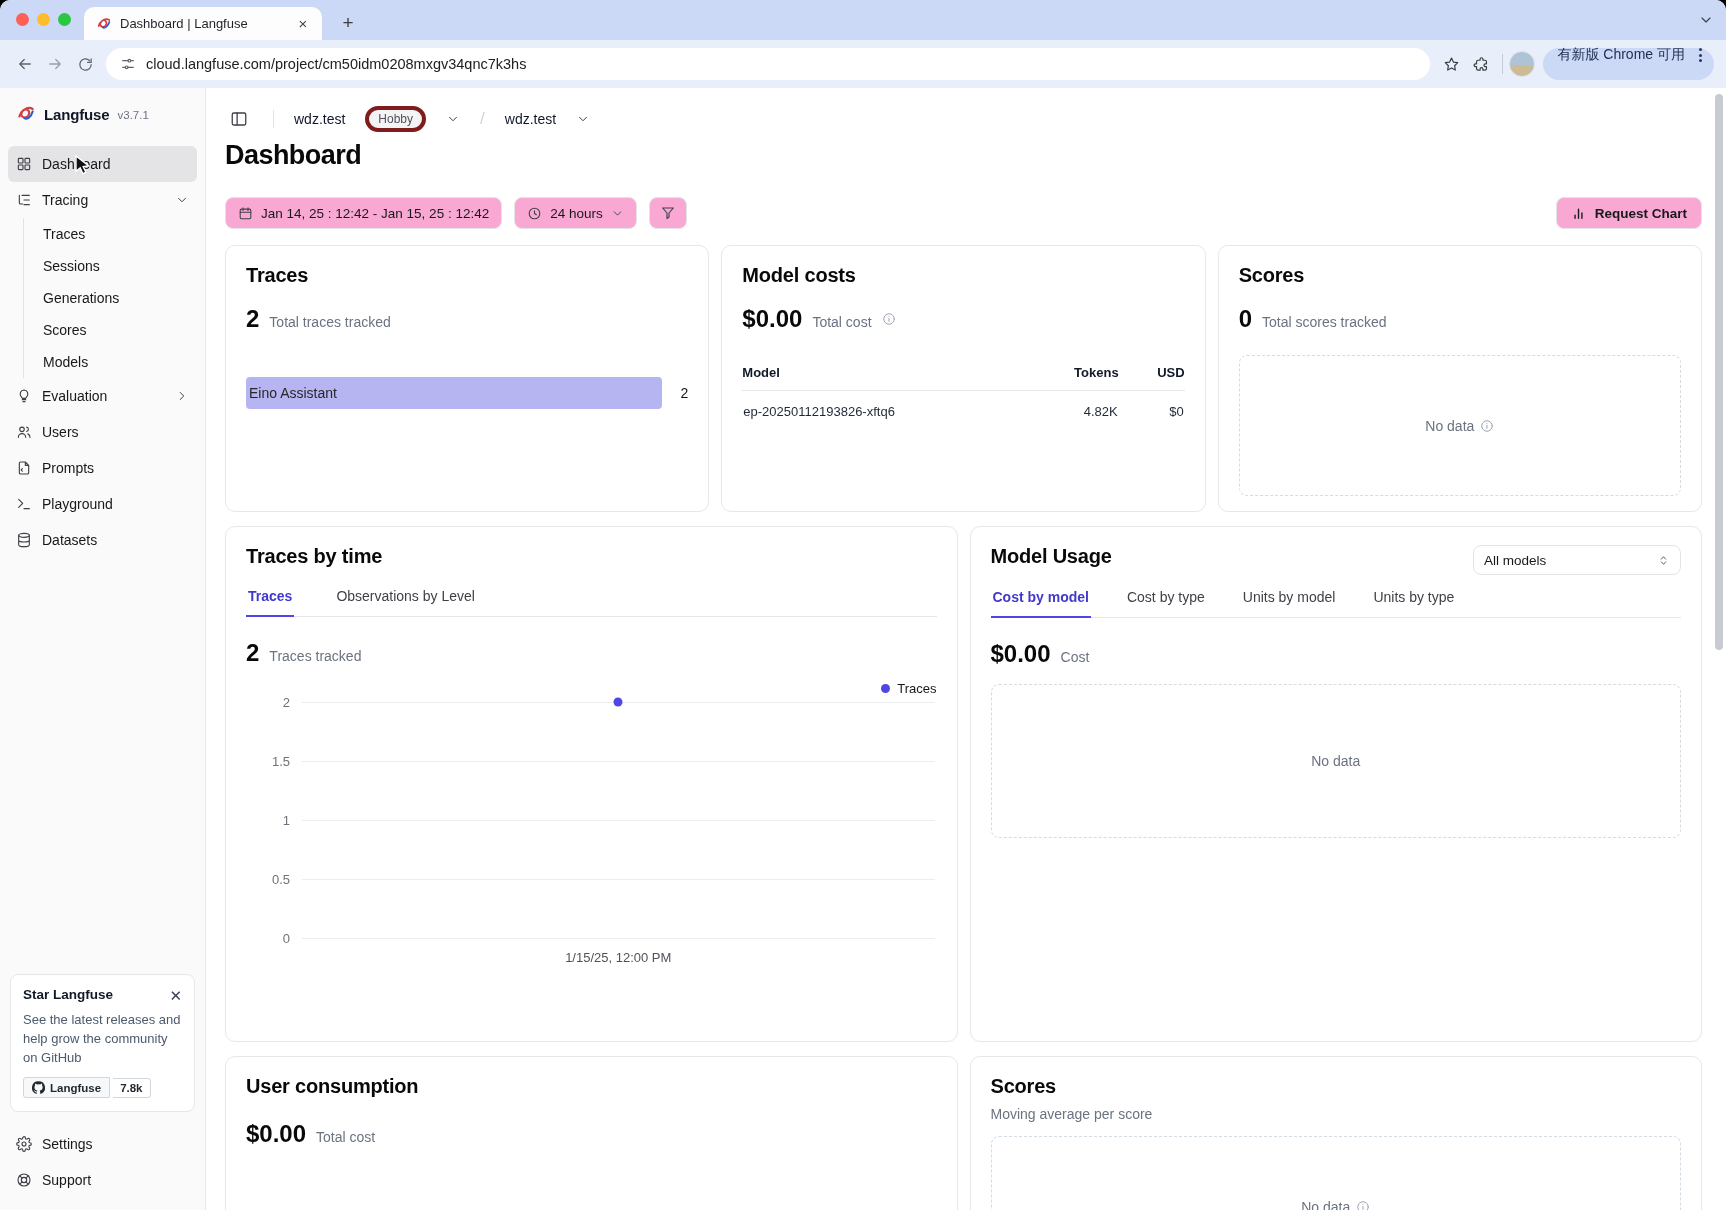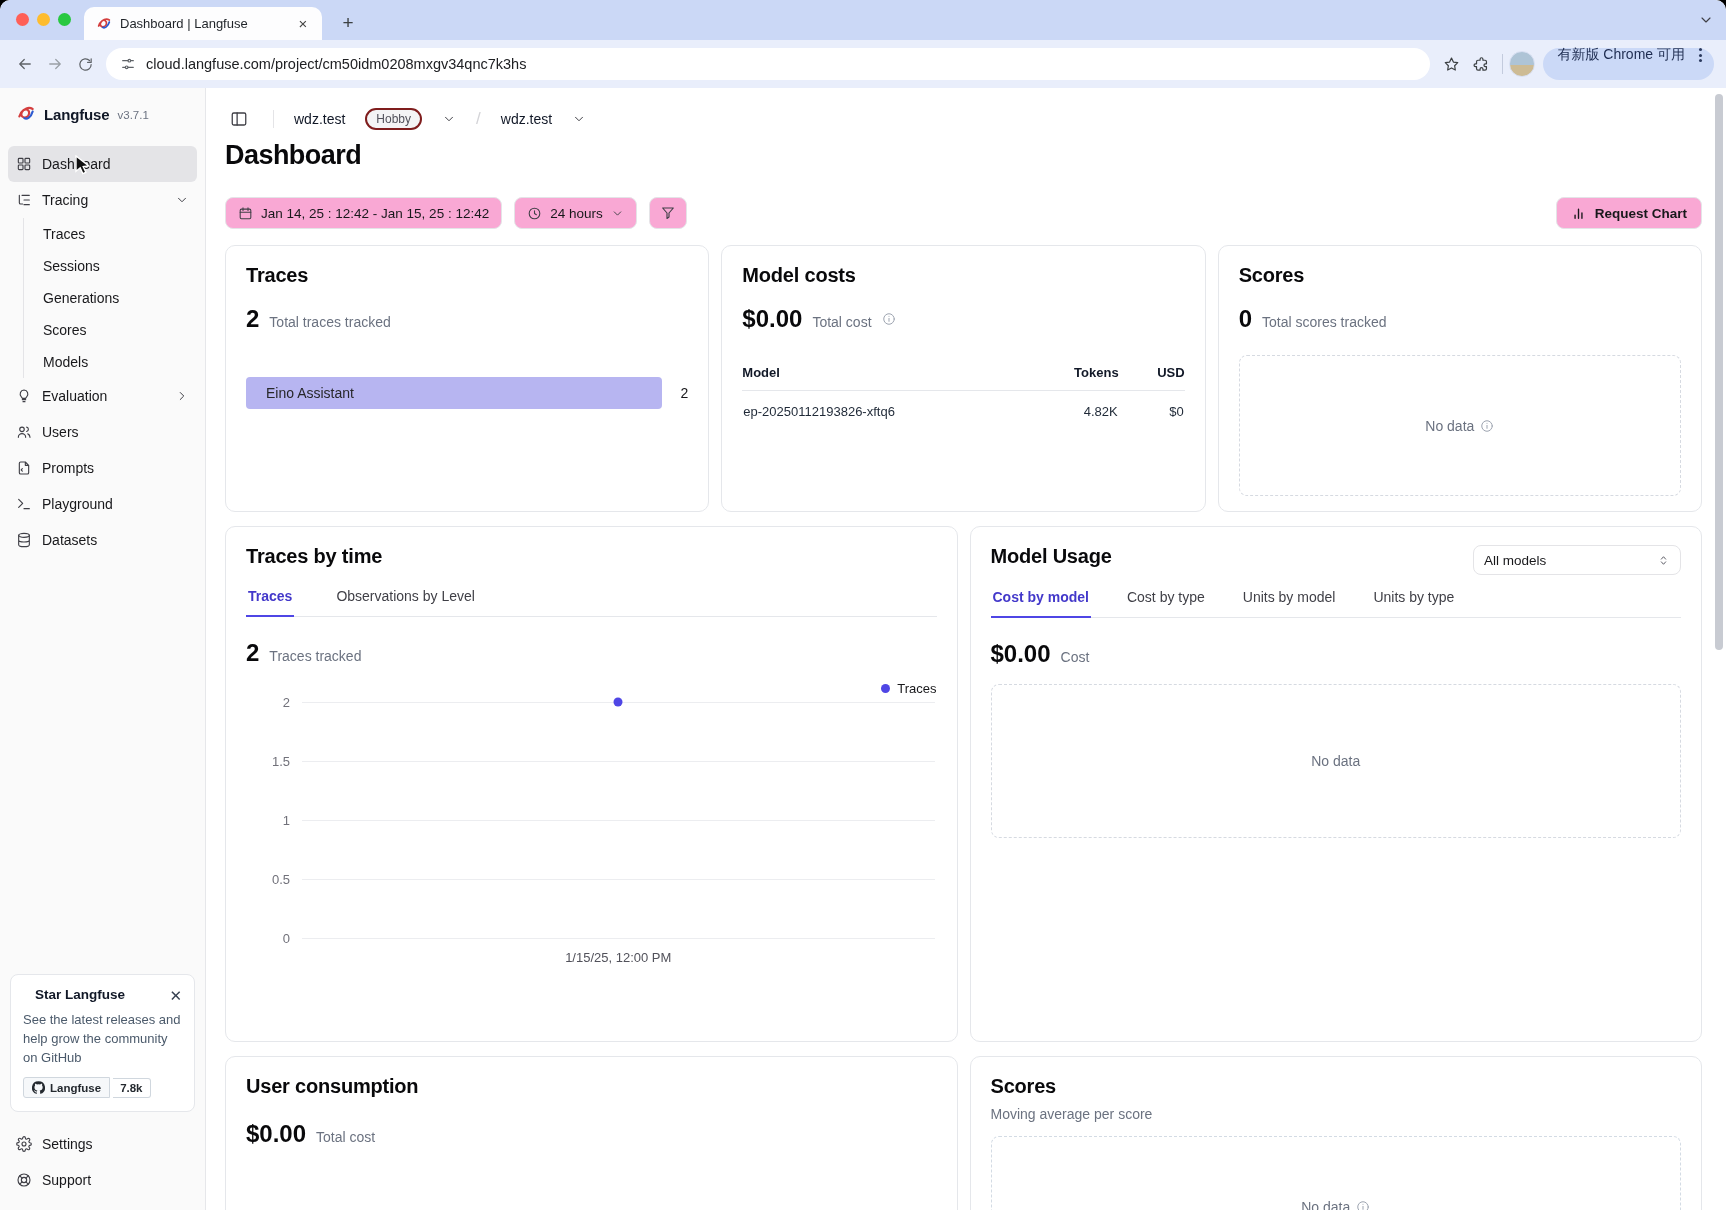--- a/index.html
+++ b/index.html
@@ -46,36 +46,36 @@
   .version { font-size:11.5px; color:#6b7280; margin-top:2px; }
   .nav { margin-top:18px; }
   .nav-item { height:36px; display:flex; align-items:center; gap:10px; padding:0 8px; border-radius:6px;
               font-size:14px; color:#18181b; cursor:default; }
   .nav-item.active { background:#e4e4e7; }
   .nav-item .chev { margin-left:auto; }
   .sub-list { margin-left:15px; border-left:1px solid #e4e4e7; }
   .sub-item { height:32px; display:flex; align-items:center; padding-left:19px; font-size:14px; color:#18181b; }
   .side-spacer { flex:1; }
   .star-card { border:1px solid #e5e7eb; background:#fff; border-radius:8px; padding:12px 12px 13px; margin:0 2px 14px; }
-  .star-head { display:flex; align-items:flex-end;margin-left:12px; }
+  .star-head { display:flex; align-items:flex-end; }
   .star-title { font-size:13.5px; font-weight:700; color:#111827; flex:1; }
   .star-close { color:#374151; font-size:15px; line-height:12px; }
   .star-body { font-size:13px; line-height:19px; color:#4b5a6b; margin-top:8px; }
   .gh-row { display:flex; align-items:center; margin-top:10px; }
   .gh-pill { display:flex; align-items:center; gap:5px; border:1px solid #d0d7de; background:#f6f8fa;
              border-radius:3px 0 0 3px; padding:3px 8px; font-size:11.5px; font-weight:700; color:#24292f; }
   .gh-count { border:1px solid #d0d7de; border-left:none; background:#fff; border-radius:0 3px 3px 0;
               padding:3px 7px; font-size:11.5px; font-weight:700; color:#24292f; margin-left:3px; }
 
   .main { flex:1; position:relative; padding:16px 24px 0 13px; overflow:hidden; }
   .crumb-row { display:flex; align-items:center; gap:20px; height:30px; margin-left:6px; }
   .icon-btn { width:28px; height:28px; display:flex; align-items:center; justify-content:center; border-radius:6px; }
   .vdiv { width:1px; height:18px; background:#e4e4e7; }
   .crumb-name { font-size:14px; font-weight:500; color:#111827; }
-  .badge { font-size:12px; color:#52525b; background:#f4f4f5; border:2px solid #7f1d1d; border-radius:999px; padding:2px 9px; }
+  .badge { font-size:12px; color:#52525b; background:#f4f4f5; border:4px solid #7f1d1d; border-radius:999px; padding:2px 9px; }
   .slash { color:#d4d4d8; font-size:17px; }
   h1.page-title { font-size:27px; font-weight:700; color:#09090b; letter-spacing:-0.02em; margin:6px 0 0 6px; }
 
   .filter-row { display:flex; align-items:center; gap:12px; margin:26px 0 0 6px; }
   .btn { height:32px; border:1px solid #e4e4e7; background:#f9a8d4; border-radius:8px; display:flex; align-items:center;
          gap:8px; padding:0 12px; font-size:13.5px; color:#18181b; }
   .btn.icon-only { padding:0 10px; }
   .btn.request { margin-left:auto; font-weight:700; gap:9px; padding:0 14px; }
 
   .grid { display:grid; gap:12px; margin:16px 0 0 6px; }
@@ -86,21 +86,21 @@
   .r2 .card { height:516px; }
   .r3 .card { height:420px; }
   .card h2 { margin:0; font-size:20px; font-weight:700; color:#09090b; letter-spacing:-0.01em; }
   .stat { display:flex; align-items:baseline; gap:10px; margin-top:18px; }
   .stat .num { font-size:24px; font-weight:700; color:#09090b; }
   .stat .lbl { font-size:14px; color:#6b7280; }
   .stat .info { align-self:center; }
 
   .bar-row { display:flex; align-items:center; margin-top:44px; }
   .hbar { flex:1; height:32px; background:#b7b5f1; border-radius:4px; display:flex; align-items:center;
-          padding:0 20px; font-size:14px; color:#27272a; }
+          padding:0 3px; font-size:14px; color:#27272a; }
   .hbar-val { width:26px; text-align:right; font-size:14px; color:#18181b; }
 
   table.mc { width:100%; border-collapse:collapse; margin-top:32px; font-size:13px; }
   table.mc th { text-align:left; font-weight:700; color:#111827; padding:0 0 10px; border-bottom:1px solid #e5e7eb; }
   table.mc td { padding-top:13px; color:#1f2937; }
   .num-col { text-align:right !important; width:84px; }
 
   .dashed { border:1px dashed #d6dae1; border-radius:8px; display:flex; align-items:center; justify-content:center;
             gap:6px; color:#6b7280; font-size:14px; }
   .dashed.tall { height:141px; margin-top:22px; }

